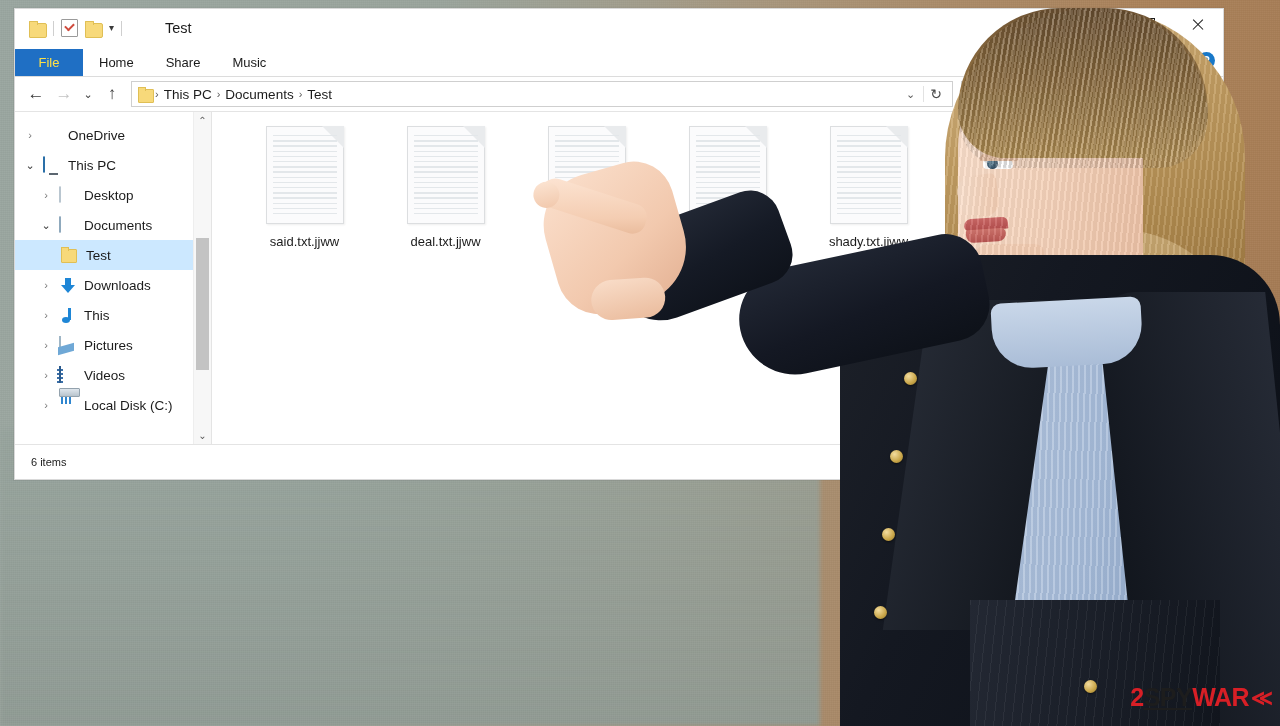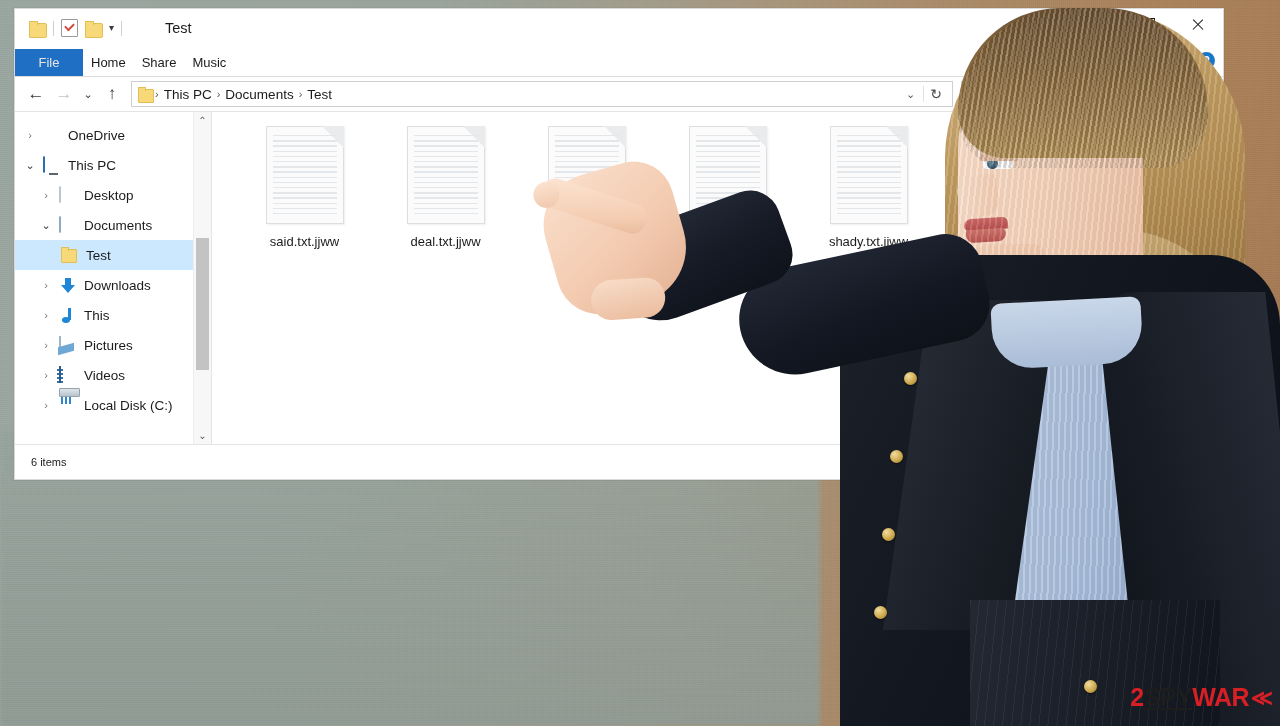--- a/index.html
+++ b/index.html
@@ -50,22 +50,22 @@
   .winbtn.close{width:52px;}
   .glyph-min{width:11px;height:1px;background:#1b1b1b;}
   .glyph-max{width:11px;height:11px;border:1.3px solid #1b1b1b;}
   .glyph-close{width:13px;height:13px;position:relative;}
   .glyph-close:before,.glyph-close:after{content:"";position:absolute;left:0;top:6px;width:14px;height:1.3px;background:#1b1b1b;}
   .glyph-close:before{transform:rotate(45deg);} .glyph-close:after{transform:rotate(-45deg);}
 
   
   .ribbon{height:27px;position:relative;background:#fff;border-bottom:1px solid #dcdcdc;}
   .tabs{display:flex;height:27px;align-items:stretch;}
-  .tab{display:flex;align-items:center;justify-content:center;font-size:13px;color:#1b1b1b;padding:0 8px;}
-  .tab.file{background:#1f6fc4;color:#e5e5e5;width:68px;padding:0;}
+  .tab{display:flex;align-items:center;justify-content:center;font-size:13px;color:#1b1b1b;padding:0 16px;}
+  .tab.file{background:#1f6fc4;color:#fde047;width:68px;padding:0;}
   .ribbon-right{position:absolute;right:8px;top:3px;display:flex;align-items:center;gap:12px;}
   .ribbon-caret{font-size:11px;color:#6d6d6d;}
   .help-ico{width:17px;height:17px;border-radius:50%;background:#1878c8;color:#fff;
     font-size:12px;font-weight:bold;display:flex;align-items:center;justify-content:center;}
 
   
   .addressrow{height:34px;display:flex;align-items:center;padding:0 8px;gap:2px;background:#fff;}
   .navbtn{width:26px;height:26px;display:flex;align-items:center;justify-content:center;
     font-size:17px;color:#3b3b3b;}
   .navbtn.dim{color:#c3c3c3;}

